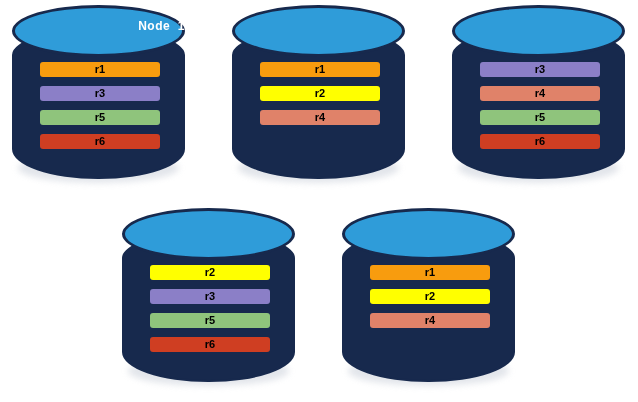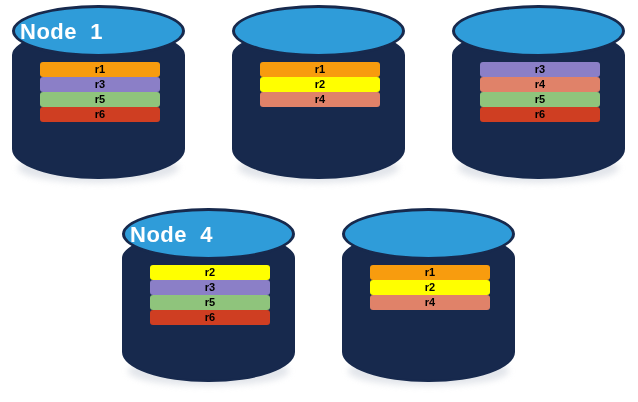--- a/index.html
+++ b/index.html
@@ -56,40 +56,41 @@
     top: 2px;
     width: 173px;
     height: 52px;
     box-sizing: border-box;
     background: #2f9cd9;
     border: 3px solid #17294d;
     border-radius: 50%;
   }
   .node-title {
     position: absolute;
-    left: 8px;
+    left: 0;
     top: 16px;
     width: 173px;
-    text-align: left;
+    text-align: right;
     color: #ffffff;
-    font-size: 22px;
+    font-size: 12px;
     font-weight: bold;
     letter-spacing: .5px;
     white-space: pre;
   }
 
   
   .replicas {
     position: absolute;
     left: 28px;
     top: 59px;
     width: 120px;
   }
   .replica {
     height: 15px;
+    margin-bottom: 9px;
     border-radius: 3px;
     line-height: 15px;
     text-align: center;
     font-size: 11px;
     font-weight: bold;
     color: #000000;
   }
 </style>
 </head>
 <body>
@@ -125,21 +126,20 @@
         <div class="replica" style="background: rgb(139, 127, 199);">r3</div>
         <div class="replica" style="background: rgb(224, 130, 105);">r4</div>
         <div class="replica" style="background: rgb(143, 196, 124);">r5</div>
         <div class="replica" style="background: rgb(207, 62, 34);">r6</div>
       </div>
     </div>
     <div class="node" style="left: 122px; top: 206px;">
       <div class="node-shadow"></div>
       <div class="node-body"></div>
       <div class="node-top"></div>
-      <div class="node-title">Node  4</div>
       <div class="replicas">
         <div class="replica" style="background: rgb(255, 255, 0);">r2</div>
         <div class="replica" style="background: rgb(139, 127, 199);">r3</div>
         <div class="replica" style="background: rgb(143, 196, 124);">r5</div>
         <div class="replica" style="background: rgb(207, 62, 34);">r6</div>
       </div>
     </div>
     <div class="node" style="left: 342px; top: 206px;">
       <div class="node-shadow"></div>
       <div class="node-body"></div>

